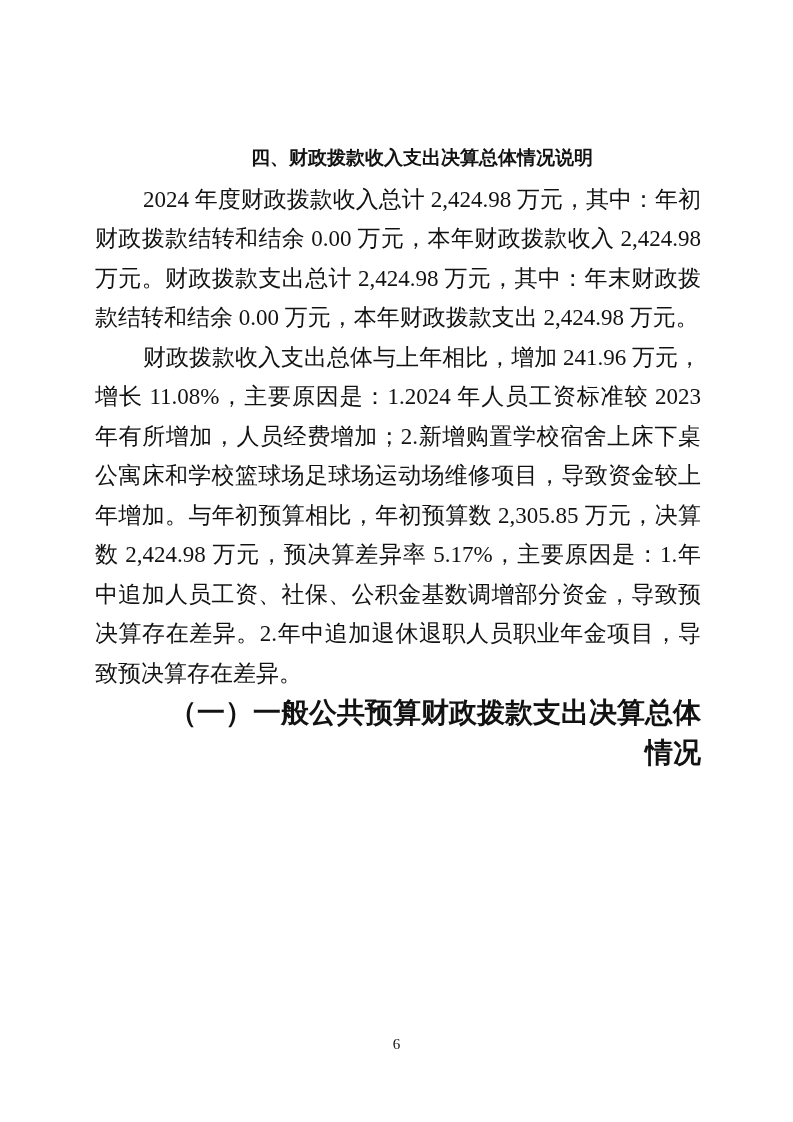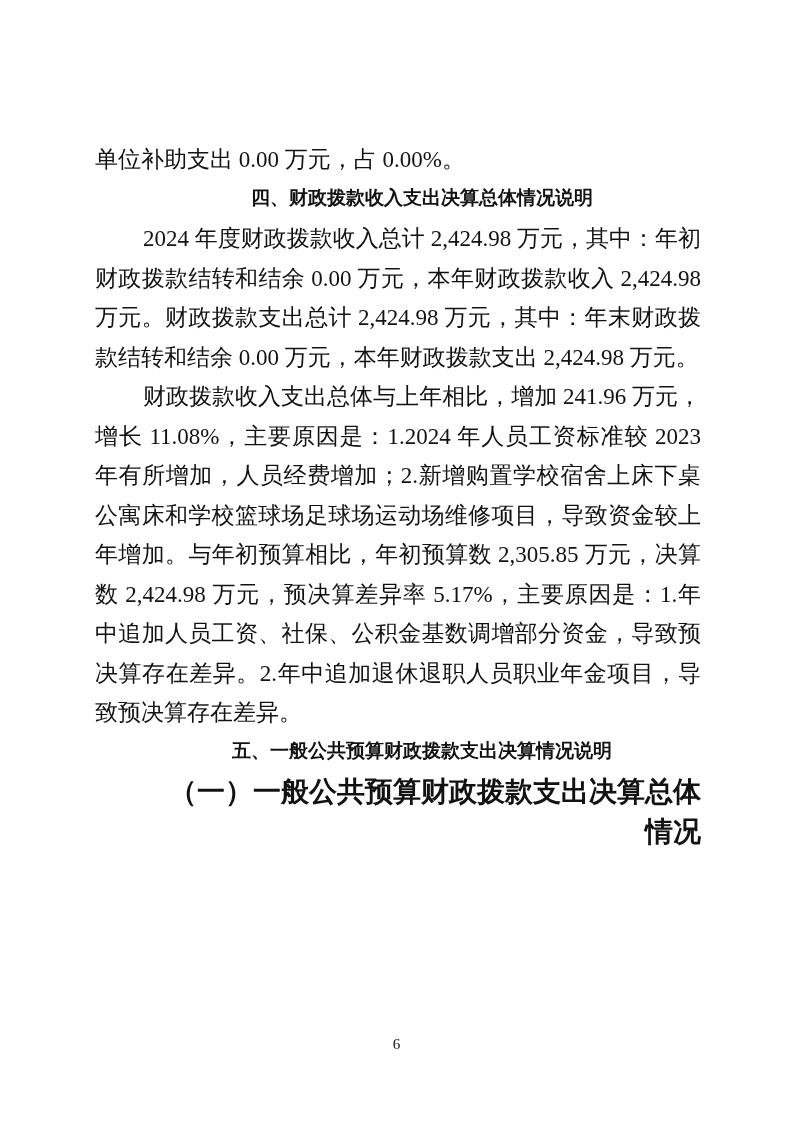--- a/index.html
+++ b/index.html
@@ -50,29 +50,27 @@
     font-family: "Liberation Serif", serif;
     color: #121212;
   }
 </style>
 </head>
 <body>
 
 <div class="page">
   <div class="content">
 
-    <p class="no-indent">单位补助支出 0.00 万元，占 0.00%。</p>
 
     <p class="heading-hei">四、财政拨款收入支出决算总体情况说明</p>
 
     <p class="indent"><span class="bold-run">2024 年度财政拨款收入总计 2,424.98 万元，</span><span>其中：年初财政拨款结转和结余 0.00 万元，本年财政拨款收入 2,424.98 万元。</span><span class="bold-run">财政拨款支出总计 2,424.98 万元，</span><span>其中：年末财政拨款结转和结余 0.00 万元，本年财政拨款支出 2,424.98 万元。</span></p>
 
     <p class="indent"><span class="bold-run">财政拨款收入支出总体与上年相比，</span><span>增加 241.96 万元，增长 11.08%，主要原因是：1.2024 年人员工资标准较 2023 年有所增加，人员经费增加；2.新增购置学校宿舍上床下桌公寓床和学校篮球场足球场运动场维修项目，导致资金较上年增加。</span><span class="bold-run">与年初预算相比，</span><span>年初预算数 2,305.85 万元，决算数 2,424.98 万元，预决算差异率 5.17%，主要原因是：1.年中追加人员工资、社保、公积金基数调增部分资金，导致预决算存在差异。2.年中追加退休退职人员职业年金项目，导致预决算存在差异。</span></p>
 
-    <p class="heading-hei">五、一般公共预算财政拨款支出决算情况说明</p>
 
     <p class="heading-kai">（一）一般公共预算财政拨款支出决算总体情况</p>
 
 
   </div>
 
   <div class="page-number">6</div>
 </div>
 
 </body></html>

